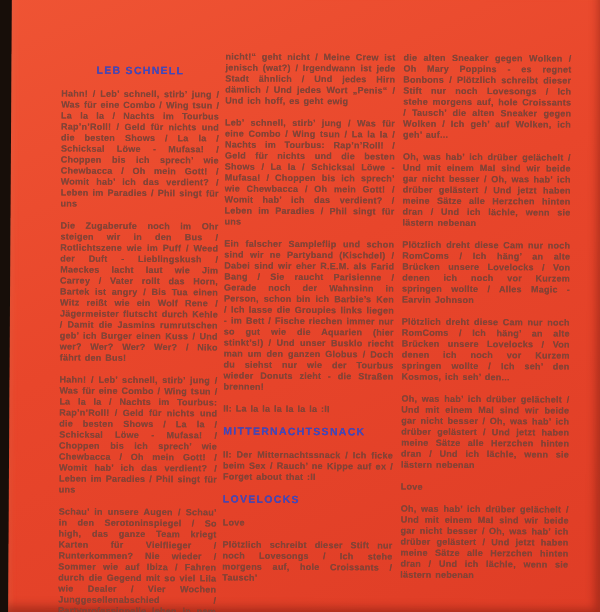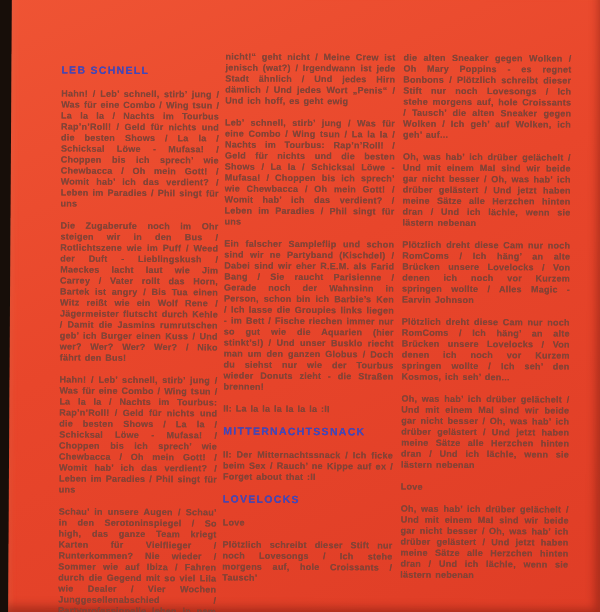--- a/index.html
+++ b/index.html
@@ -54,21 +54,21 @@
   }
   h2.heading {
     margin: 8px 0 13px 0;
     font-size: 10.5px;
     line-height: 11px;
     font-weight: 700;
     letter-spacing: 1.3px;
     color: var(--heading);
     text-shadow: 0 0 0.6px rgba(40, 40, 140, 0.5);
   }
-  .col-1 h2.heading { margin-top: 0; }
+  .col-1 h2.heading { margin-top: 0; text-align: center; }
 </style>
 </head>
 <body style="background: rgb(23, 14, 9);">
 
 <div class="stage">
   <div class="sleeve">
     <div class="content">
       <div class="col col-1">
           <h2 class="heading">LEB SCHNELL</h2>
           <p class="lyrics">Hahn! / Leb’ schnell, stirb’ jung / Was für eine Combo / Wing tsun / La la la / Nachts im Tourbus Rap’n’Roll! / Geld für nichts und die besten Shows / La la / Schicksal Löwe - Mufasa! / Choppen bis ich sprech’ wie Chewbacca / Oh mein Gott! / Womit hab’ ich das verdient? / Leben im Paradies / Phil singt für uns</p>

